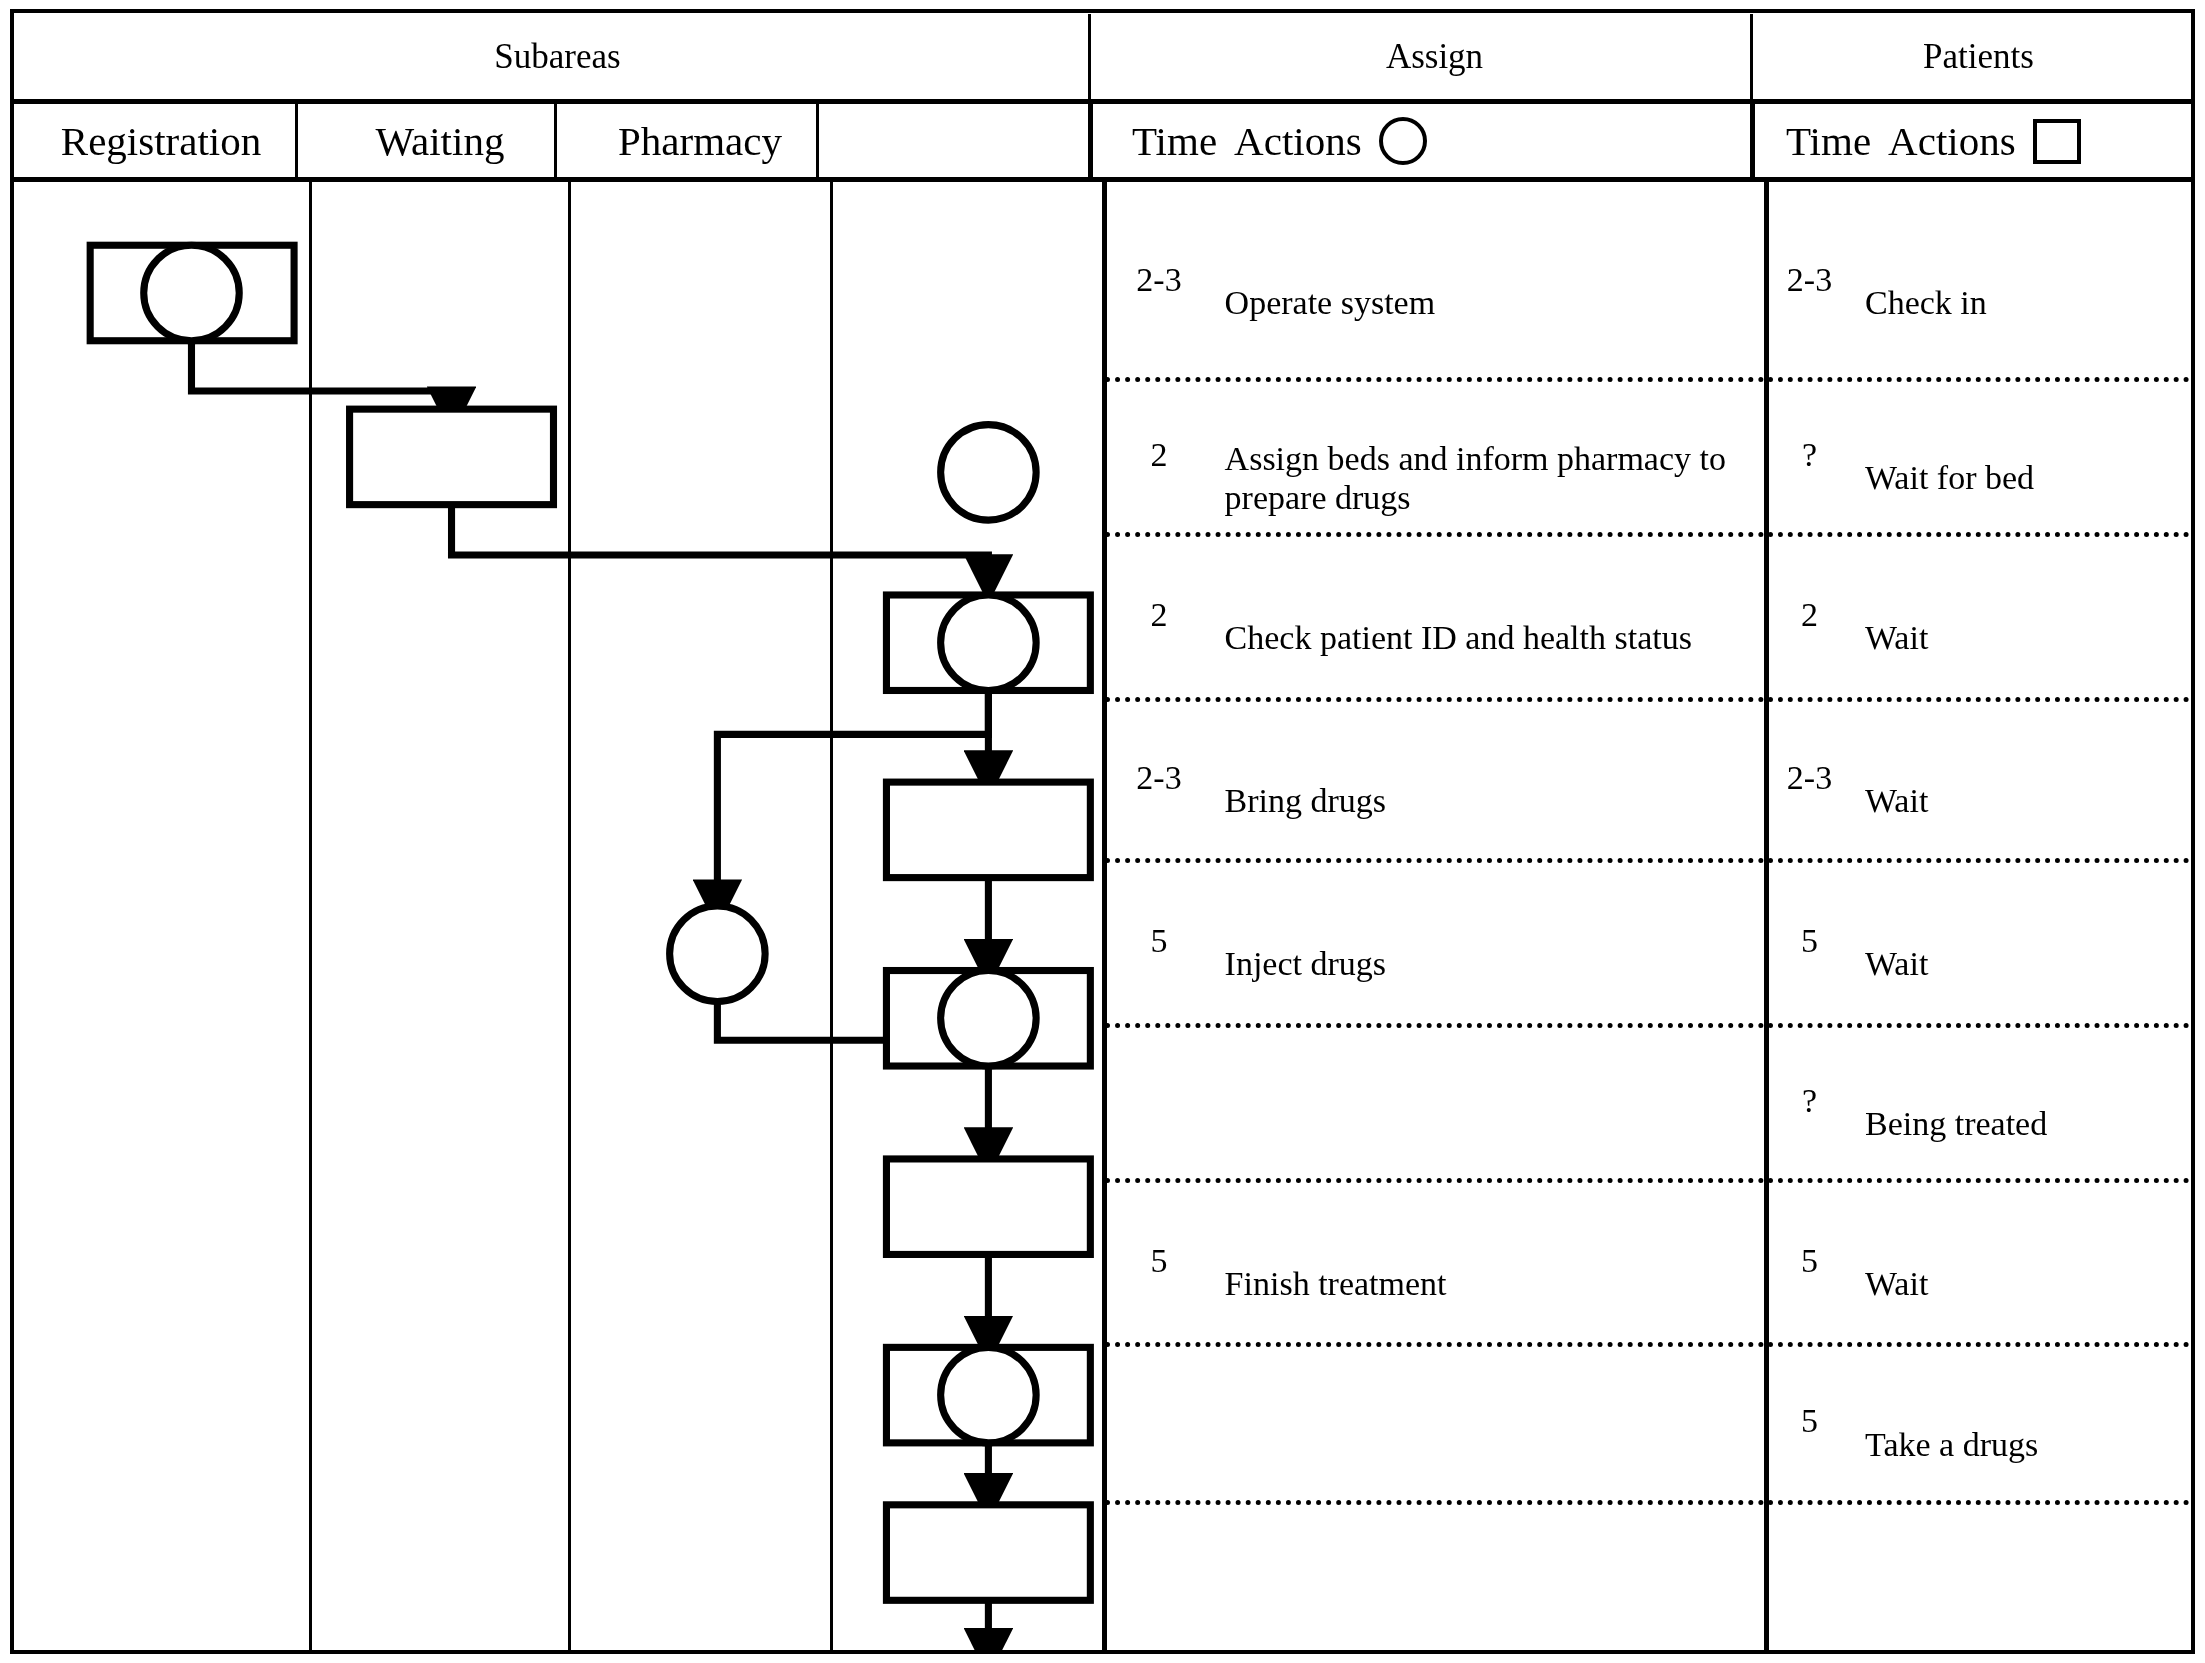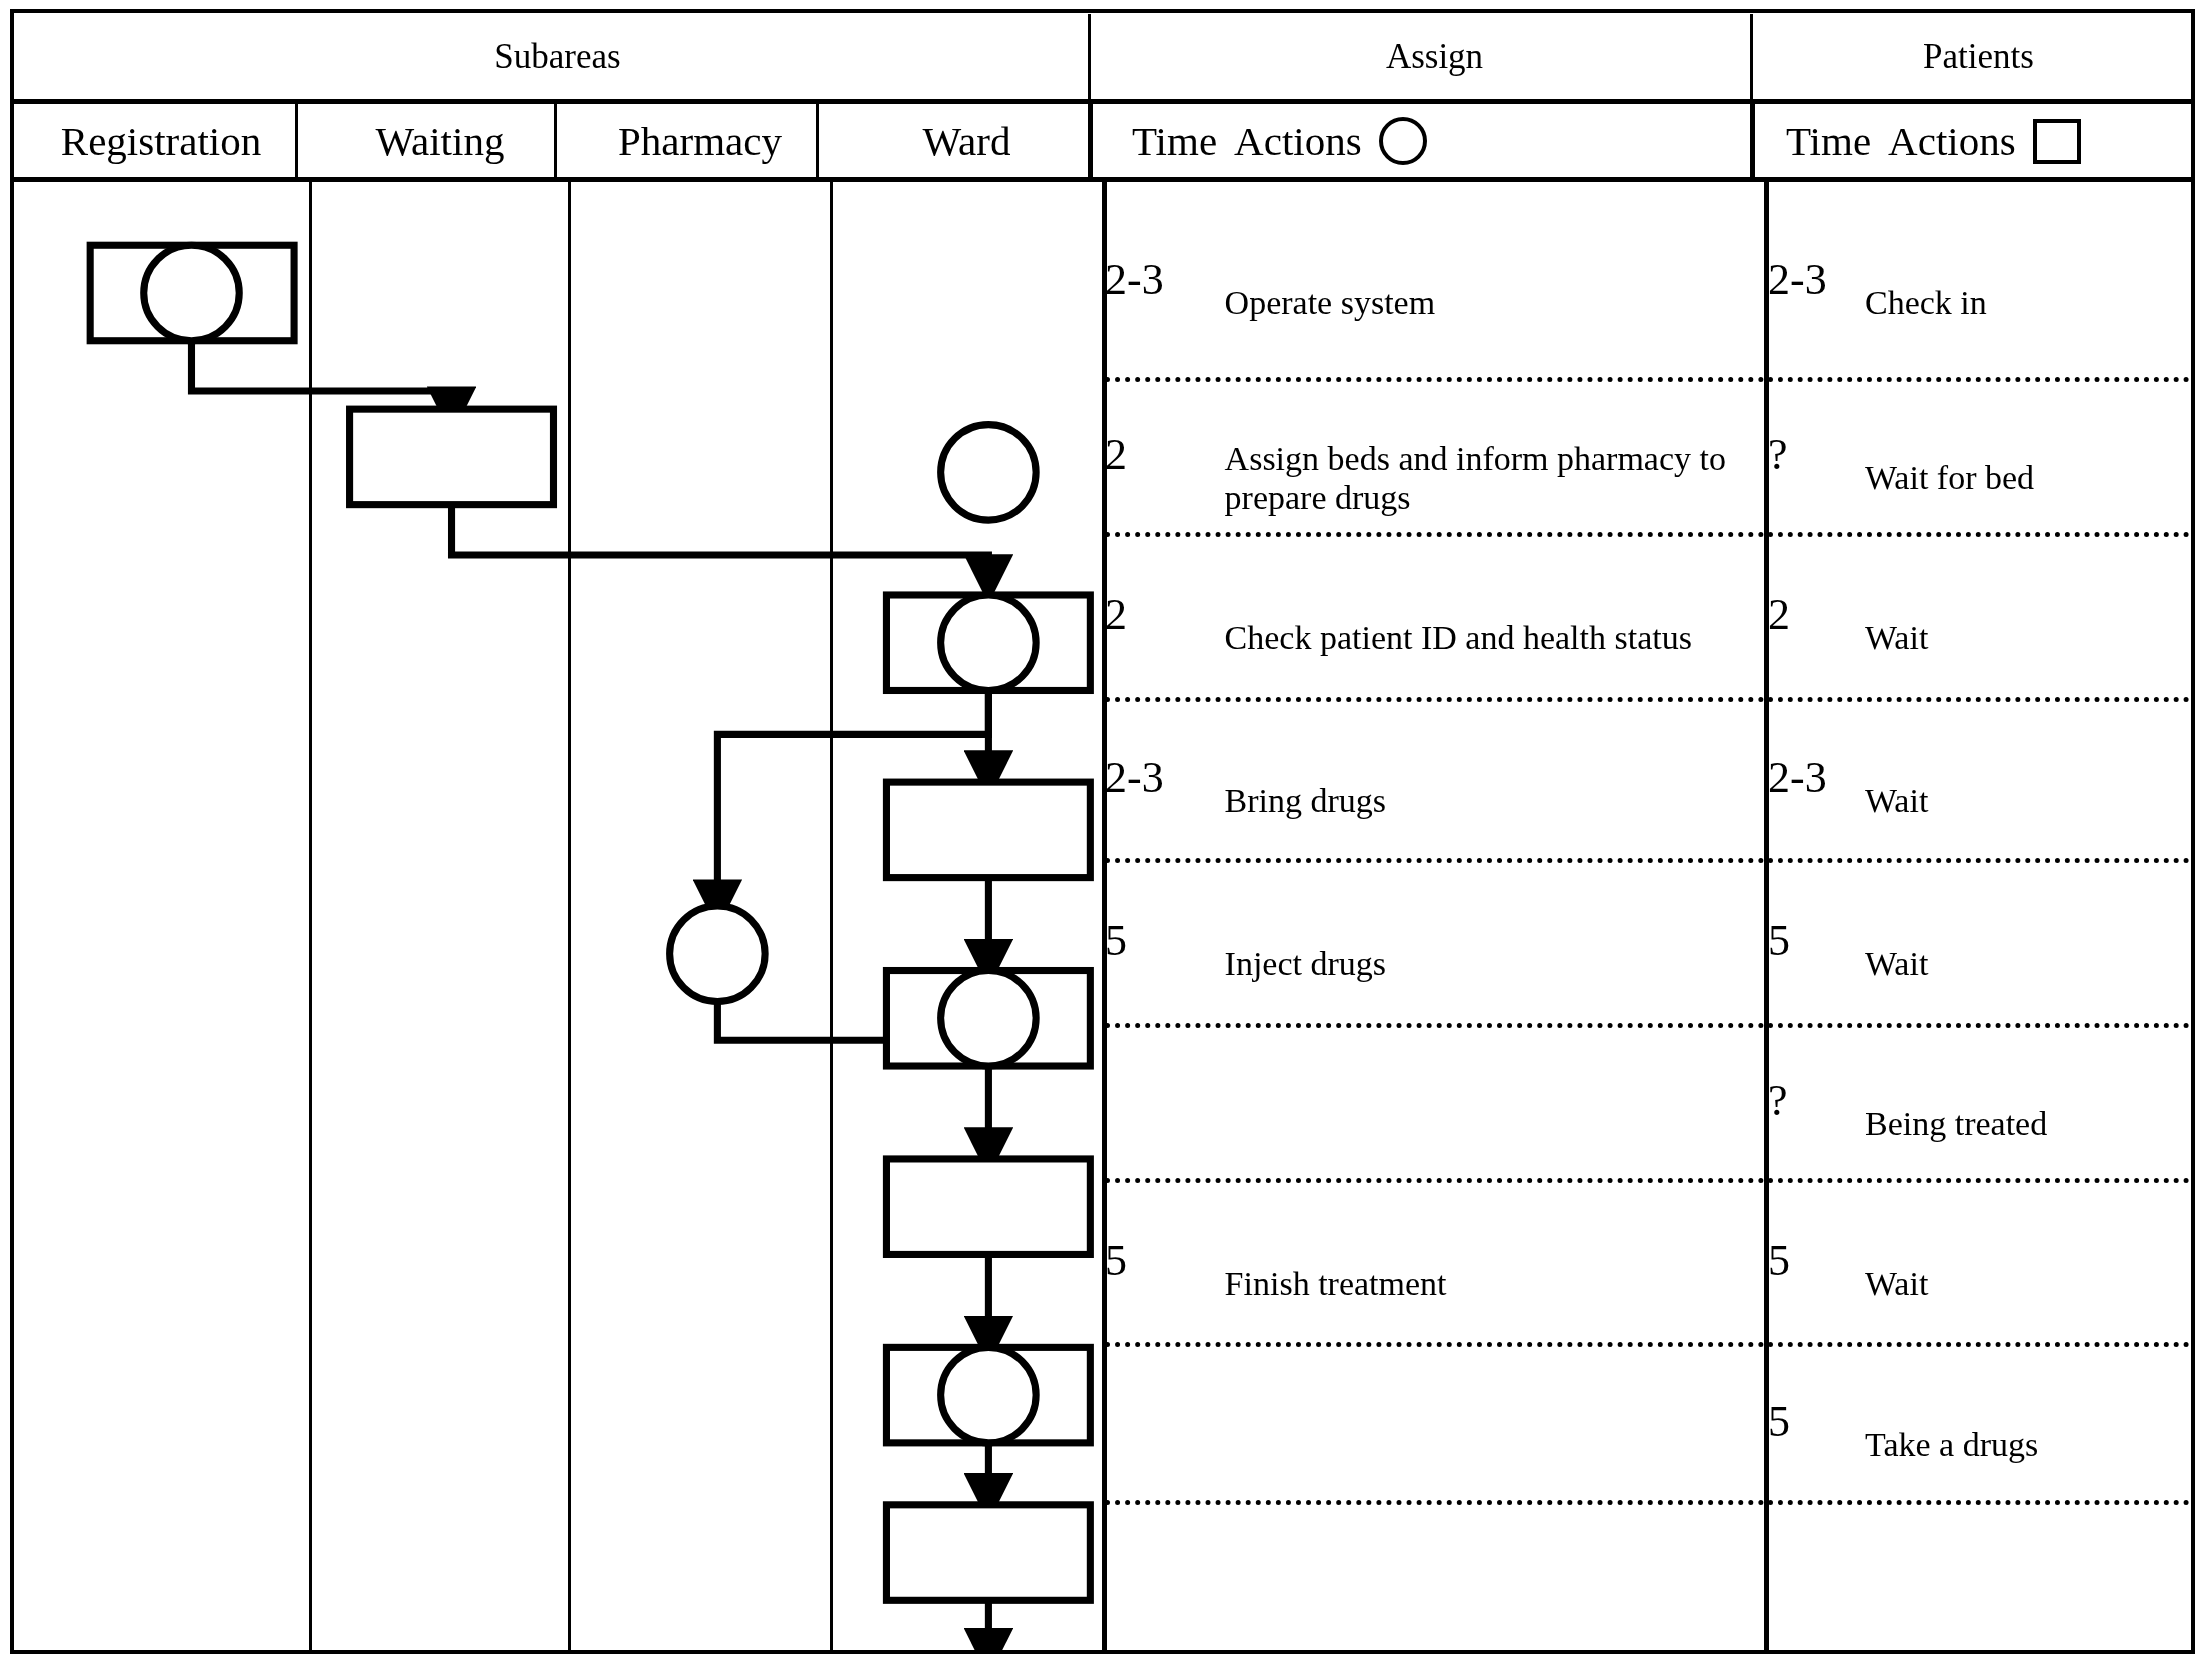--- a/index.html
+++ b/index.html
@@ -44,21 +44,21 @@
   
   .vsep{position:absolute;top:0;width:3.2px;height:1468px;background:#000;}
 
   
   .col-rows{position:absolute;top:0;height:1468px;}
   .col-nurses  {left:1091px;width:659px;}
   .col-patients{left:1754px;width:421px;}
   .rowitem{position:absolute;left:0;right:0;display:flex;align-items:center;box-sizing:border-box;}
   .dotted{position:absolute;left:0;right:0;height:0;border-top:5.8px dotted #000;}
 
-  .time{flex:0 0 auto;font-size:44px;}
+  .time{flex:0 0 auto;text-align:center;font-size:34px;}
   .act {flex:1 1 auto;font-size:34px;line-height:1.12;margin-top:48px;}
   .col-nurses   .time{width:108px;}
   .col-nurses   .act {padding-left:11.6px;padding-right:5.2px;}
   .col-patients .time{width:83px;}
   .col-patients .act {padding-left:14px;}
 
   svg{display:block;}
 </style>
 </head>
 <body>
@@ -85,23 +85,20 @@
 
   <div class="hdr2">
     <div class="cell reg">
       <span>Registration</span>
     </div>
     <div class="cell wait">
       <span>Waiting</span>
     </div>
     <div class="cell pha">
       <span>Pharmacy</span>
-    </div>
-    <div class="cell ward">
-      <span>Ward</span>
     </div>
 
     <div class="cell nur">
       <div class="ta-row">
         <span>Time</span>
         <span>Actions</span>
         <span class="glyph-circle"></span>
       </div>
     </div>
     <div class="cell pat">

